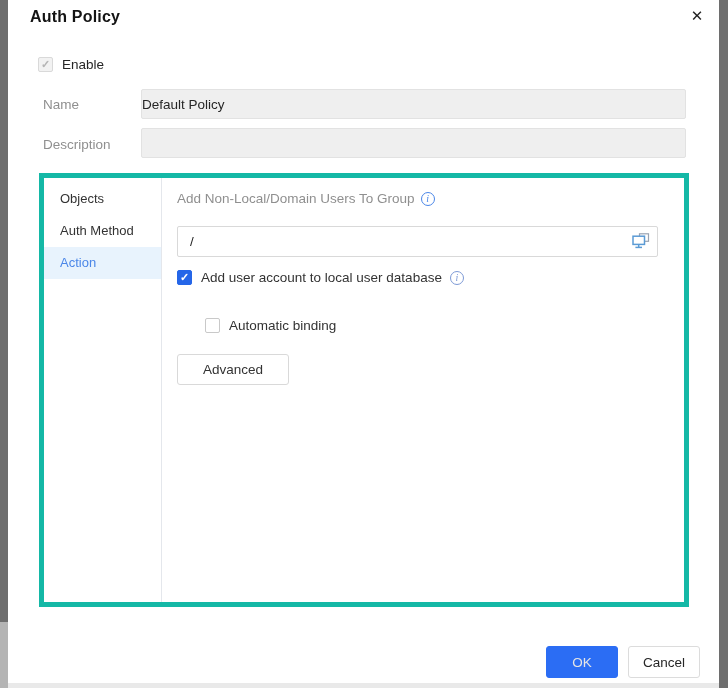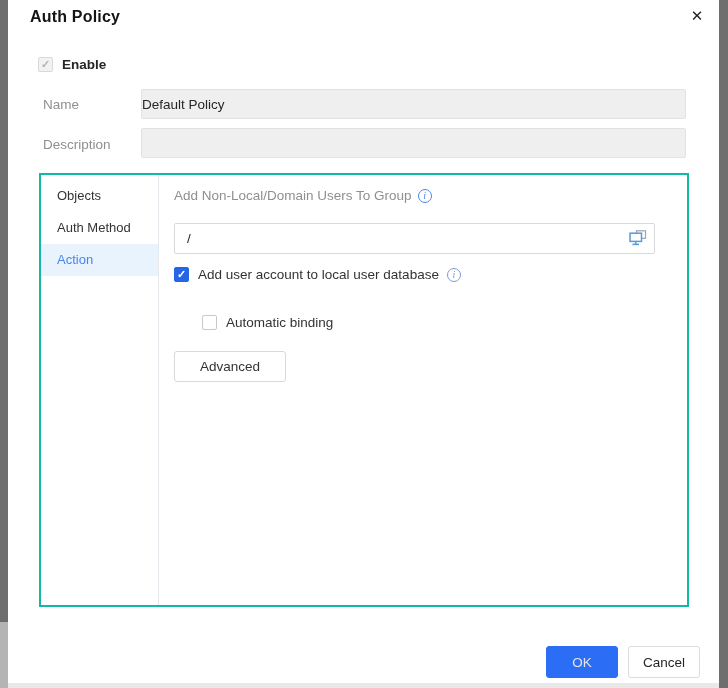--- a/index.html
+++ b/index.html
@@ -32,33 +32,33 @@
   
   .cb {
     width:15px; height:15px; border:1px solid #c9c9c9; border-radius:2px;
     background:#fff; display:inline-flex; align-items:center; justify-content:center;
     font-size:11px; line-height:1; flex:0 0 auto; cursor:pointer;
   }
   .cb.checked { background:#2566e8; border-color:#2566e8; color:#fff; font-weight:bold; }
   .cb.disabled-checked { background:#f2f2f2; border-color:#d9d9d9; color:#b5b5b5; font-weight:bold; cursor:default; }
 
   .enable-row { position:absolute; left:30px; top:57px; display:flex; align-items:center; }
-  .enable-row .lbl { margin-left:9px; font-size:13.5px; font-weight:bold; color:#262626; }
+  .enable-row .lbl { margin-left:9px; font-size:13.5px; font-weight:normal; color:#262626; }
 
   .field-label { position:absolute; left:35px; font-size:13.5px; color:#8f8f8f; }
   .dis-input {
     position:absolute; left:133px; width:545px; height:30px;
     background:#efefef; border:1px solid #e2e2e2; border-radius:2px;
     font-family:"Liberation Sans",sans-serif; font-size:13.5px; color:#262626;
     padding:0 0; outline:none;
   }
 
   .tab-panel {
     position:absolute; left:31px; top:173px; width:650px; height:434px;
-    border:2px solid #14b8a6; display:flex;
+    border:5px solid #14b8a6; display:flex;
   }
   .tab-list { width:118px; border-right:1px solid #e4e7ec; padding-top:5px; }
   .tab-item {
     height:32px; line-height:32px; padding-left:16px;
     font-size:13px; color:#333; cursor:pointer; white-space:nowrap;
   }
   .tab-item.active { background:#e8f3fd; color:#4a86e8; }
 
   .tab-content { position:relative; flex:1; }
 

